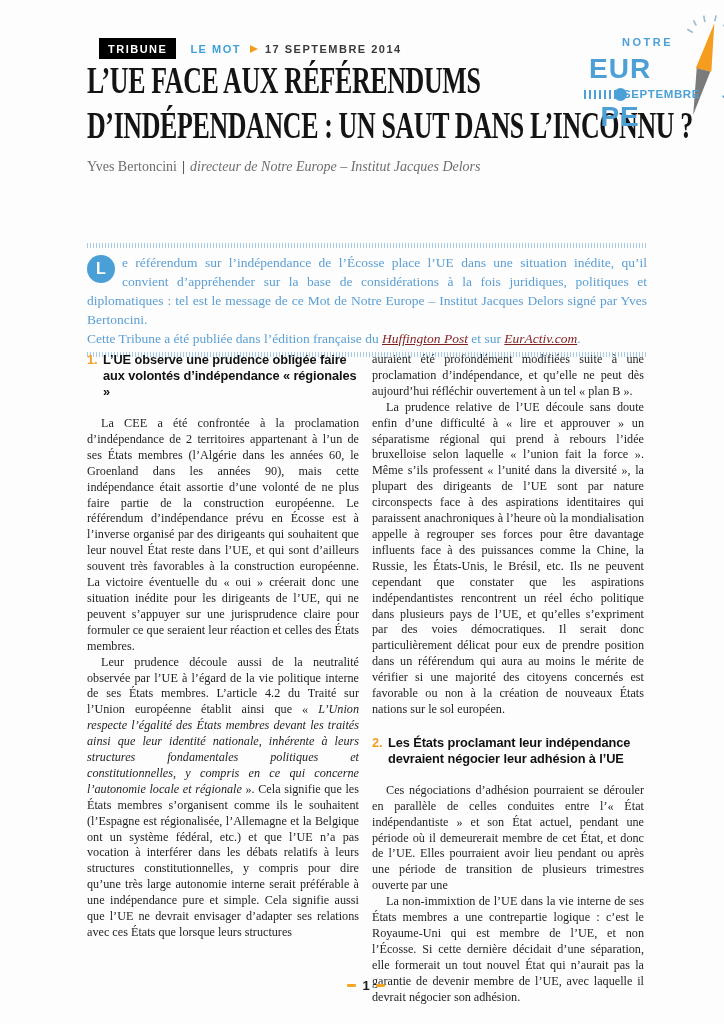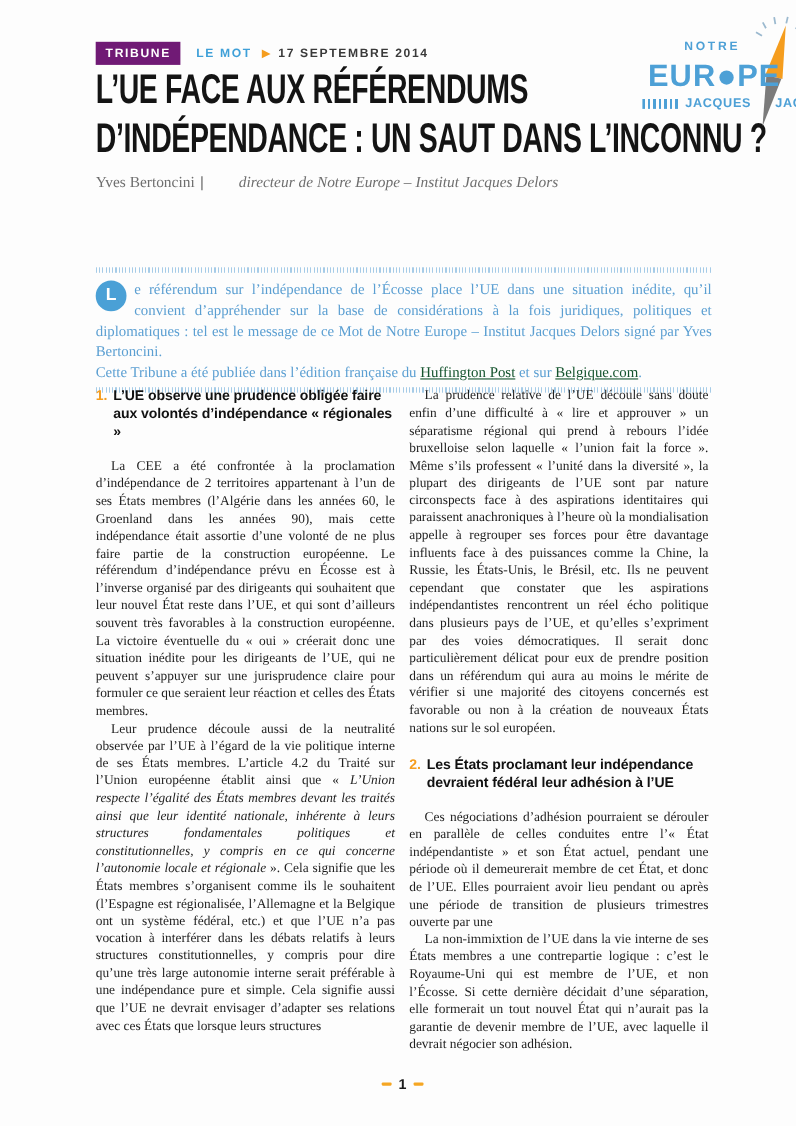--- a/index.html
+++ b/index.html
@@ -2,53 +2,53 @@
 <html><head>
 <meta charset="utf-8">
 <style>
   * { margin:0; padding:0; box-sizing:border-box; }
   html,body { width:724px; background:#fdfdfd; }
   body { height:1024px; position:relative; font-family:"Liberation Serif", serif; color:#1e1e1e; overflow:hidden; }
   .page { position:absolute; left:87px; top:0; width:558px; height:1024px; }
 
   
   .kicker-row { position:absolute; top:38px; left:0; display:flex; align-items:center; font-family:"Liberation Sans", sans-serif; font-weight:bold; }
-  .kicker { background:#701a75; color:#fff; font-size:11px; letter-spacing:1.5px; padding:5px 9px 4px; display:inline-block; }
+  .kicker { background:#000000; color:#fff; font-size:11px; letter-spacing:1.5px; padding:5px 9px 4px; display:inline-block;margin-left:12px; }
   .series { color:#3fa0d8; font-size:11px; letter-spacing:1.5px; margin-left:14px; }
   .arrow-icon { width:0; height:0; border-left:8px solid #f59d1e; border-top:4px solid transparent; border-bottom:4px solid transparent; display:inline-block; margin:0 7px 0 9px; }
   .date { color:#3a3a3a; font-size:11px; letter-spacing:1.5px; }
 
-  .title { position:absolute; top:58px; left:0; width:560px; color:#141414; font-family:Liberation Sans, sans-serif; font-weight:bold; }
+  .title { position:absolute; top:58px; left:0; width:560px; color:#141414; font-family:Liberation Serif, serif; font-weight:bold; }
   .title .tline { display:block; white-space:nowrap; font-size:37px; line-height:45px; transform:scale(0.70,1.02); transform-origin:0 50%; letter-spacing:-0.5px; }
 
   .byline { position:absolute; top:159px; left:0; font-size:14px; color:#6e6e6e; }
   .byline .sep { color:#555; font-weight:bold; margin:0 5px; }
-  .byline .role { font-style:italic;margin-left:27px; }
+  .byline .role { font-style:italic; }
 
   
   .logo { position:absolute; top:28px; left:497px; width:205px; height:84px; font-family:"Liberation Sans", sans-serif; font-weight:bold; color:#4da0d6; }
   .logo-l1 { position:absolute; top:8px; left:38px; font-size:11px; letter-spacing:2.5px; }
-  .logo-l2 { position:absolute; top:25px; left:5px; font-size:28px; letter-spacing:1px; display:flex; align-items:center; }
+  .logo-l2 { position:absolute; top:25px; left:5px; font-size:28px; letter-spacing:1px; display:flex; align-items:center;flex-direction:column; }
   .logo-dot { display:inline-block; width:13px; height:13px; border-radius:50%; background:#4da0d6; margin:3px 3px 0 3px; }
   .logo-l3 { position:absolute; top:60px; left:0; font-size:11.5px; letter-spacing:0.6px; white-space:nowrap; display:flex; align-items:center; }
   .logo-ticks { display:inline-block; width:34px; height:9px; margin-right:5px;
     background-image:repeating-linear-gradient(to right,#4da0d6 0,#4da0d6 2px,transparent 2px,transparent 5px); }
   .logo-gap { display:inline-block; width:22px; }
   .needle-icon { position:absolute; top:-14px; left:92px; width:56px; height:108px; }
 
   
   .intro { position:absolute; top:243px; left:0; width:560px; padding:10px 0 9px; }
   .tickline { position:absolute; left:0; width:100%; height:5px;
     background-image:repeating-linear-gradient(to right,#a5cbe7 0,#a5cbe7 1px,transparent 1px,transparent 3px); }
   .tickline.top { top:0; } .tickline.bottom { bottom:0; }
   .intro-text { color:#5b9fd2; font-size:13.5px; line-height:19px; text-align:justify; }
   .dropcap { float:left; width:28px; height:28px; border-radius:50%; background:#4aa0d6; color:#fff;
     font-family:"Liberation Sans", sans-serif; font-weight:bold; font-size:16px; text-align:center; line-height:28px; margin:2px 7px 2px 0; }
   .intro-line2 { clear:none; color:#5b9fd2; font-size:13.5px; line-height:19px; }
-  .intro a { color:#14532d; text-decoration:underline; cursor:pointer; }
+  .intro a { color:#7f1d1d; text-decoration:underline; cursor:pointer;font-style:italic; }
 
   
   .columns { position:absolute; top:352px; left:0; width:558px; display:flex; gap:13px; }
   .col { width:272px; }
   .col p { font-size:12.2px; line-height:15.9px; text-align:justify; text-indent:14px; }
   .col p.no-indent { text-indent:0; }
   .col p em { font-style:italic;margin-top:22px; }
   .section-heading { display:flex; font-family:"Liberation Sans", sans-serif; font-weight:bold; font-size:12.8px; line-height:16px; letter-spacing:-0.1px; color:#111; }
   .section-heading .num { color:#f59d1e; flex:0 0 16px; }
   .sh1 { margin-bottom:16px; }
@@ -97,53 +97,54 @@
       </g>
     </svg>
     <div class="logo-l1">NOTRE</div>
     <div class="logo-l2">
       <span>EUR</span>
         <span class="logo-dot"></span>
         <span>PE</span>
     </div>
     <div class="logo-l3">
       <span class="logo-ticks"></span>
-      <span>JACQUES</span>
+      <span>SEPTEMBRE</span>
       <span class="logo-gap"></span>
       <span>JACQUES DELORS</span>
     </div>
   </div>
 
   <div class="intro">
     <div class="tickline top"></div>
     <div class="intro-text">
       <span class="dropcap">L</span><span>e référendum sur l’indépendance de l’Écosse place l’UE dans une situation inédite, qu’il convient d’appréhender sur la base de considérations à la fois juridiques, politiques et diplomatiques : tel est le message de ce Mot de Notre Europe – Institut Jacques Delors signé par Yves Bertoncini.</span>
       <div class="intro-line2">
-        <span>Cette Tribune a été publiée dans l’édition française du </span><a>Huffington Post</a><span> et sur </span><a>Belgique.com</a><span>.</span>
+        <span>Cette Tribune a été publiée dans l’édition française du </span><a>Huffington Post</a><span> et sur </span><a>EurActiv.com</a><span>.</span>
       </div>
     </div>
     <div class="tickline bottom"></div>
   </div>
 
   <div class="columns">
 
     <div class="col">
       <div class="section-heading sh1">
         <span class="num">1.</span>
         <span>L’UE observe une prudence obligée faire aux volontés d’indépendance « régionales »</span>
       </div>
       <p>La CEE a été confrontée à la proclamation d’indépendance de 2 territoires appartenant à l’un de ses États membres (l’Algérie dans les années 60, le Groenland dans les années 90), mais cette indépendance était assortie d’une volonté de ne plus faire partie de la construction européenne. Le référendum d’indépendance prévu en Écosse est à l’inverse organisé par des dirigeants qui souhaitent que leur nouvel État reste dans l’UE, et qui sont d’ailleurs souvent très favorables à la construction européenne. La victoire éventuelle du « oui » créerait donc une situation inédite pour les dirigeants de l’UE, qui ne peuvent s’appuyer sur une jurisprudence claire pour formuler ce que seraient leur réaction et celles des États membres.</p>
       <p><span>Leur prudence découle aussi de la neutralité observée par l’UE à l’égard de la vie politique interne de ses États membres. L’article 4.2 du Traité sur l’Union européenne établit ainsi que « </span><em>L’Union respecte l’égalité des États membres devant les traités ainsi que leur identité nationale, inhérente à leurs structures fondamentales politiques et constitutionnelles, y compris en ce qui concerne l’autonomie locale et régionale</em><span> ». Cela signifie que les États membres s’organisent comme ils le souhaitent (l’Espagne est régionalisée, l’Allemagne et la Belgique ont un système fédéral, etc.) et que l’UE n’a pas vocation à interférer dans les débats relatifs à leurs structures constitutionnelles, y compris pour dire qu’une très large autonomie interne serait préférable à une indépendance pure et simple. Cela signifie aussi que l’UE ne devrait envisager d’adapter ses relations avec ces États que lorsque leurs structures</span></p>
     </div>
 
     <div class="col">
+      <p class="no-indent">auraient été profondément modifiées suite à une proclamation d’indépendance, et qu’elle ne peut dès aujourd’hui réfléchir ouvertement à un tel « plan B ».</p>
       <p>La prudence relative de l’UE découle sans doute enfin d’une difficulté à « lire et approuver » un séparatisme régional qui prend à rebours l’idée bruxelloise selon laquelle « l’union fait la force ». Même s’ils professent « l’unité dans la diversité », la plupart des dirigeants de l’UE sont par nature circonspects face à des aspirations identitaires qui paraissent anachroniques à l’heure où la mondialisation appelle à regrouper ses forces pour être davantage influents face à des puissances comme la Chine, la Russie, les États-Unis, le Brésil, etc. Ils ne peuvent cependant que constater que les aspirations indépendantistes rencontrent un réel écho politique dans plusieurs pays de l’UE, et qu’elles s’expriment par des voies démocratiques. Il serait donc particulièrement délicat pour eux de prendre position dans un référendum qui aura au moins le mérite de vérifier si une majorité des citoyens concernés est favorable ou non à la création de nouveaux États nations sur le sol européen.</p>
       <div class="section-heading sh2">
         <span class="num">2.</span>
-        <span>Les États proclamant leur indépendance devraient fédéral leur adhésion à l’UE</span>
+        <span>Les États proclamant leur indépendance devraient négocier leur adhésion à l’UE</span>
       </div>
       <p>Ces négociations d’adhésion pourraient se dérouler en parallèle de celles conduites entre l’« État indépendantiste » et son État actuel, pendant une période où il demeurerait membre de cet État, et donc de l’UE. Elles pourraient avoir lieu pendant ou après une période de transition de plusieurs trimestres ouverte par une</p>
       <p>La non-immixtion de l’UE dans la vie interne de ses États membres a une contrepartie logique : c’est le Royaume-Uni qui est membre de l’UE, et non l’Écosse. Si cette dernière décidait d’une séparation, elle formerait un tout nouvel État qui n’aurait pas la garantie de devenir membre de l’UE, avec laquelle il devrait négocier son adhésion.</p>
     </div>
 
   </div>
 
   <div class="footer">
     <span class="pgdash"></span>
     <span class="pgnum">1</span>

